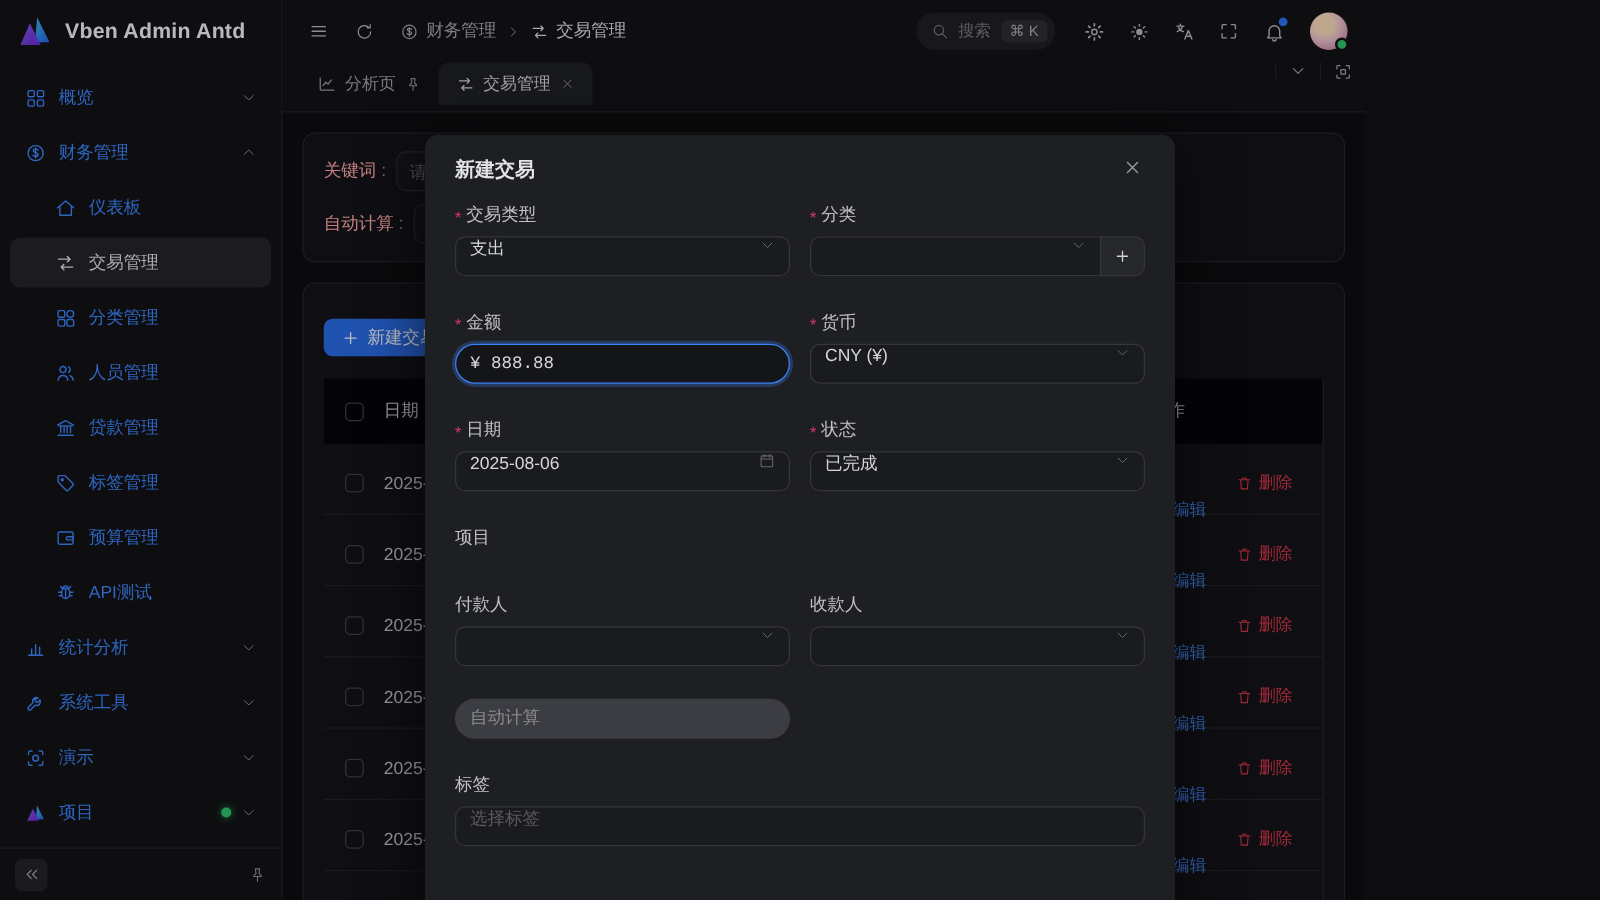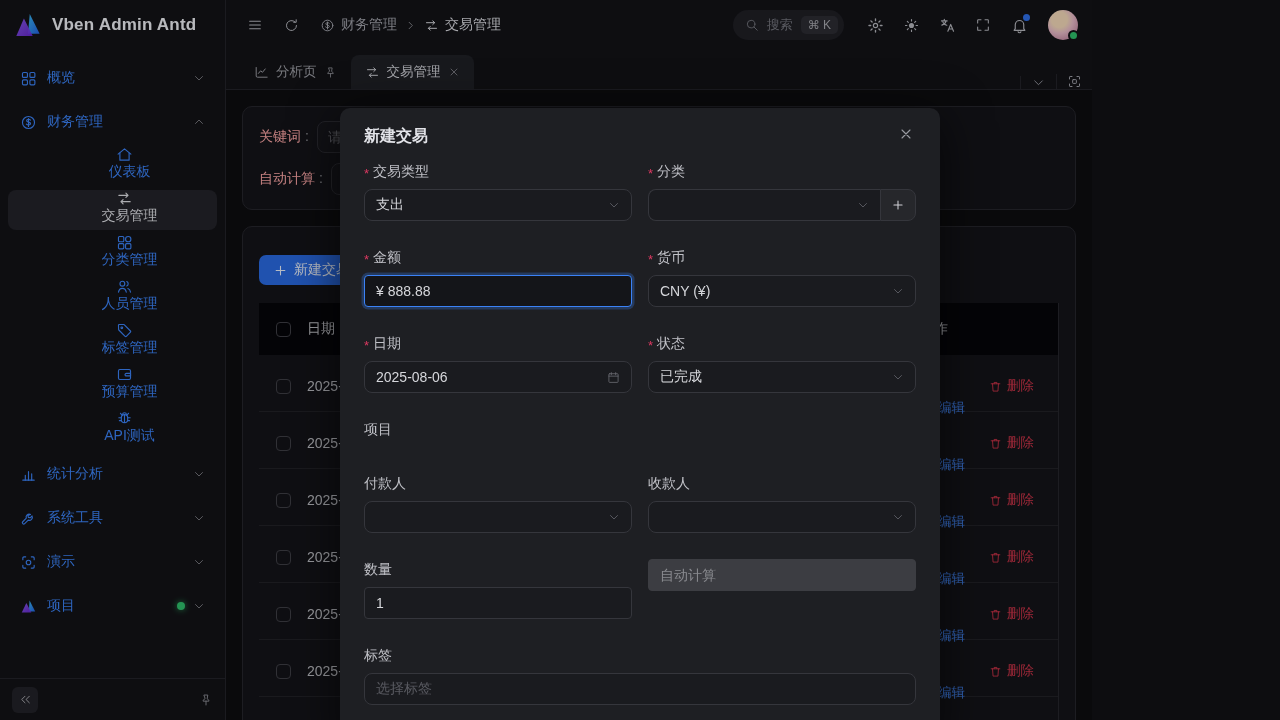--- a/index.html
+++ b/index.html
@@ -21,21 +21,21 @@
     display:flex; flex-direction:column;
   }
   .logo { display:flex; align-items:center; gap:10px; height:50px; padding:0 14px; flex:none; }
   .logo-text { font-size:17px; font-weight:bold; color:#eceef2; letter-spacing:.2px; white-space:nowrap; }
   .menu { flex:1; padding:8px 8px 0; overflow:hidden; }
   .m-item {
     display:flex; align-items:center; height:40px; margin-bottom:4px;
     padding:0 12px; border-radius:8px; color:#3b82f6; cursor:pointer;
   }
   .m-item .lbl { flex:1; margin-left:10px; white-space:nowrap; overflow:hidden; }
-  .m-item.sub { padding-left:36px;flex-direction:column; }
+  .m-item.sub { padding-left:36px; }
   .m-item.active { background:#232329; color:#dddee3; }
   .chev { color:#8b8c93; flex:none; }
   .grn-dot { width:8px; height:8px; border-radius:50%; background:#2fbe6b; margin-right:8px; flex:none; box-shadow:0 0 6px rgba(47,190,107,.7); }
   .side-foot {
     flex:none; height:42px; border-top:1px solid #232329;
     display:flex; align-items:center; justify-content:space-between; padding:0 12px;
   }
   .foot-btn {
     width:26px; height:26px; border-radius:6px; background:#222228; color:#b9bac0;
     display:flex; align-items:center; justify-content:center; cursor:pointer; font-size:13px;
@@ -62,21 +62,21 @@
   .bell-dot { position:absolute; top:4px; right:4px; width:7px; height:7px; border-radius:50%; background:#2f6fe8; }
   .avatar {
     width:30px; height:30px; border-radius:50%; margin-left:8px; flex:none; cursor:pointer; position:relative;
     background:radial-gradient(circle at 38% 32%, #f2d8b8 0 28%, #e5b8c6 50%, #c890a8 75%, #a87490 100%);
   }
   .avatar .status { position:absolute; right:-1px; bottom:-1px; width:11px; height:11px; border-radius:50%; background:#2fbe6b; border:2px solid #131317; }
 
   
   .tabbar {
     position:absolute; left:226px; top:50px; right:0; height:40px;
-    background:#131317; border-bottom:1px solid #232329; display:flex; align-items:flex-end; z-index:10;
+    background:#131317; border-bottom:1px solid #232329; display:flex; align-items:flex-start; z-index:10;
   }
   .tabs { display:flex; align-items:flex-end; padding-left:14px; flex:1; }
   .tab { display:flex; align-items:center; gap:7px; height:34px; padding:0 14px; color:#9b9ca3; cursor:pointer; font-size:13.5px; }
   .tab.active { background:#1f2026; border-radius:8px 8px 0 0; color:#cfd0d6; }
   .tab .t-close, .tab .t-pin { display:flex; color:#8b8c93; }
   .tb-ctl { width:36px; border-left:1px solid #232329; display:flex; align-items:center; justify-content:center; color:#9fa0a8; cursor:pointer; }
 
   
   .content { position:absolute; left:226px; top:90px; right:0; bottom:0; background:#0d0d10; padding:16px; overflow:hidden; }
   .card { background:#141419; border:1px solid #26262c; border-radius:10px; }
@@ -121,29 +121,29 @@
   }
   .modal-head { display:flex; align-items:flex-start; justify-content:space-between; margin-bottom:14px; }
   .modal-title { font-size:16px; font-weight:bold; color:#e2e3e8; padding-top:2px; }
   .modal-close { color:#9b9ca3; cursor:pointer; padding:2px; }
   .form-row { display:grid; grid-template-columns:1fr 1fr; column-gap:16px; margin-bottom:26px; }
   .form-row.single { grid-template-columns:1fr; }
   .fld-label { display:flex; align-items:center; gap:4px; color:#c0c1c7; height:22px; margin-bottom:6px; font-size:14px; }
   .req { color:#dd3861; font-size:13px; margin-top:2px; }
   .ctl {
     height:32px; background:#1a1b1f; border:1px solid #35363c; border-radius:8px;
-    display:flex; align-items:center; padding:0 11px; color:#d6d7db; font-size:14px;
+    display:flex; align-items:flex-start; padding:0 11px; color:#d6d7db; font-size:14px;
   }
   .ctl .ph { color:#595a61; }
   .ctl .val { flex:1; }
   .ctl .suffix { color:#66676e; display:flex; }
   .sel { cursor:pointer; justify-content:space-between; }
   .txt-input {
-    width:100%; height:32px; background:#1a1b1f; border:1px solid #35363c; border-radius:4px;
-    color:#d6d7db; padding:0 11px; font-size:14px; font-family:Liberation Sans, sans-serif; outline:none;
+    width:100%; height:32px; background:#1a1b1f; border:1px solid #35363c; border-radius:16px;
+    color:#d6d7db; padding:0 11px; font-size:14px; font-family:Liberation Mono, monospace; outline:none;
   }
   .txt-input::placeholder { color:#595a61; }
   .txt-input.focused {
     background:#141519; border:1px solid #3b82f6;
     box-shadow:0 0 0 2.5px rgba(59,130,246,.28);
   }
   .txt-input:disabled { background:#3c3d42; border-color:#3c3d42; color:#8a8b90; }
   .txt-input:disabled::placeholder { color:#8a8b90; }
   .cat-group { display:flex; }
   .cat-group .sel { flex:1; border-radius:8px 0 0 8px; border-right:none; }
@@ -244,20 +244,29 @@
               <circle cx="9" cy="8" r="3.4"></circle>
               <path d="M3.5 20c.6-3.5 2.8-5.4 5.5-5.4s4.9 1.9 5.5 5.4"></path>
               <path d="M15.2 5a3.4 3.4 0 010 6.2M16.8 14.9c2 .7 3.3 2.5 3.7 5.1"></path>
             </svg>
           </span>
         <span class="lbl">人员管理</span>
       </div>
       <div class="m-item sub">
         <span>
             <svg class="ic" width="17" height="17" viewBox="0 0 24 24">
+              <path d="M3 8.5L12 3.5l9 5"></path>
+              <path d="M4.5 9.5h15M6.5 10v7M10.3 10v7M13.7 10v7M17.5 10v7M3.5 20h17"></path>
+            </svg>
+          </span>
+        <span class="lbl">贷款管理</span>
+      </div>
+      <div class="m-item sub">
+        <span>
+            <svg class="ic" width="17" height="17" viewBox="0 0 24 24">
               <path d="M3.5 4.5a1 1 0 011-1h6.3a1 1 0 01.7.3l8.9 8.9a1.2 1.2 0 010 1.7l-5.8 5.8a1.2 1.2 0 01-1.7 0l-8.9-8.9a1 1 0 01-.3-.7z"></path>
               <circle cx="8.2" cy="8.2" r="1.2"></circle>
             </svg>
           </span>
         <span class="lbl">标签管理</span>
       </div>
       <div class="m-item sub">
         <span>
             <svg class="ic" width="17" height="17" viewBox="0 0 24 24">
               <rect x="3.5" y="5" width="17" height="14" rx="2"></rect>
@@ -859,26 +868,20 @@
               <svg class="ic" width="12" height="12" viewBox="0 0 24 24">
                 <path d="M5 9l7 7 7-7"></path>
               </svg>
             </span>
         </div>
       </div>
     </div>
 
     <div class="form-row">
       <div>
-        <div class="fld-label">
-            <span>数量</span>
-          </div>
-        <input class="txt-input" value="1" style="">
-      </div>
-      <div>
         <input class="txt-input" disabled="" placeholder="自动计算" style="">
       </div>
     </div>
 
     <div class="form-row single">
       <div>
         <div class="fld-label">
             <span>标签</span>
           </div>
         <div class="ctl sel">

